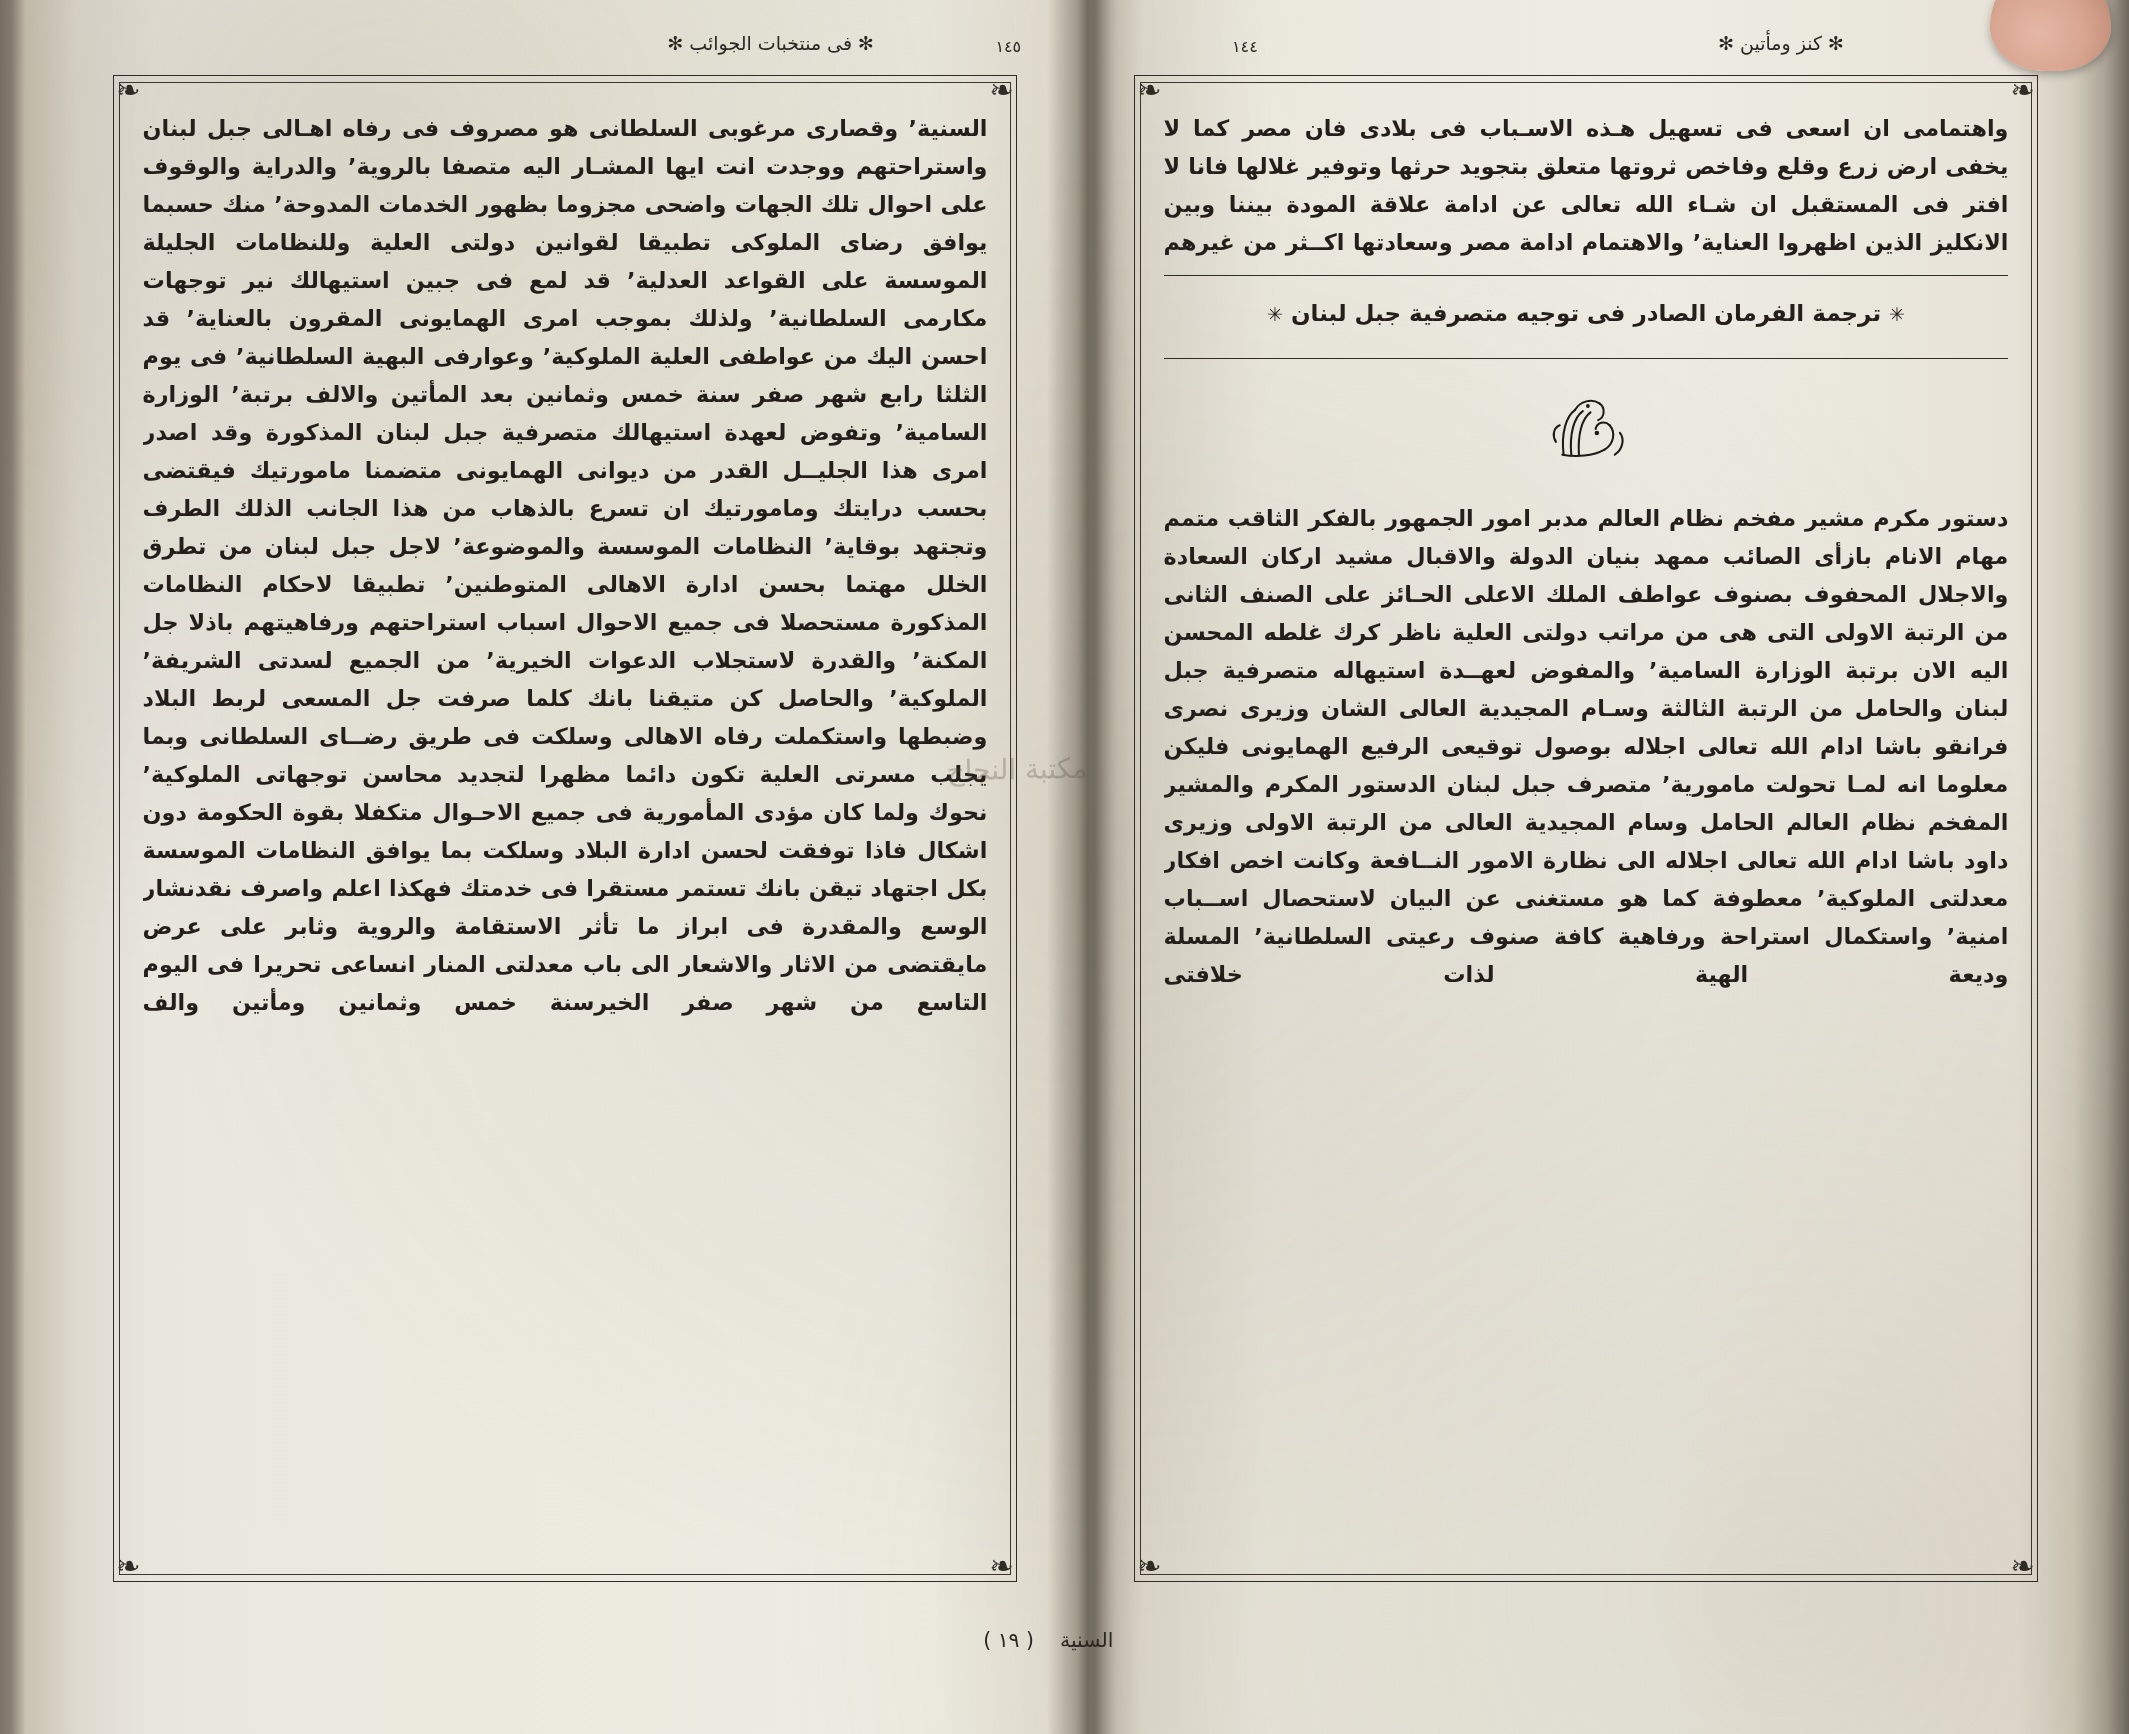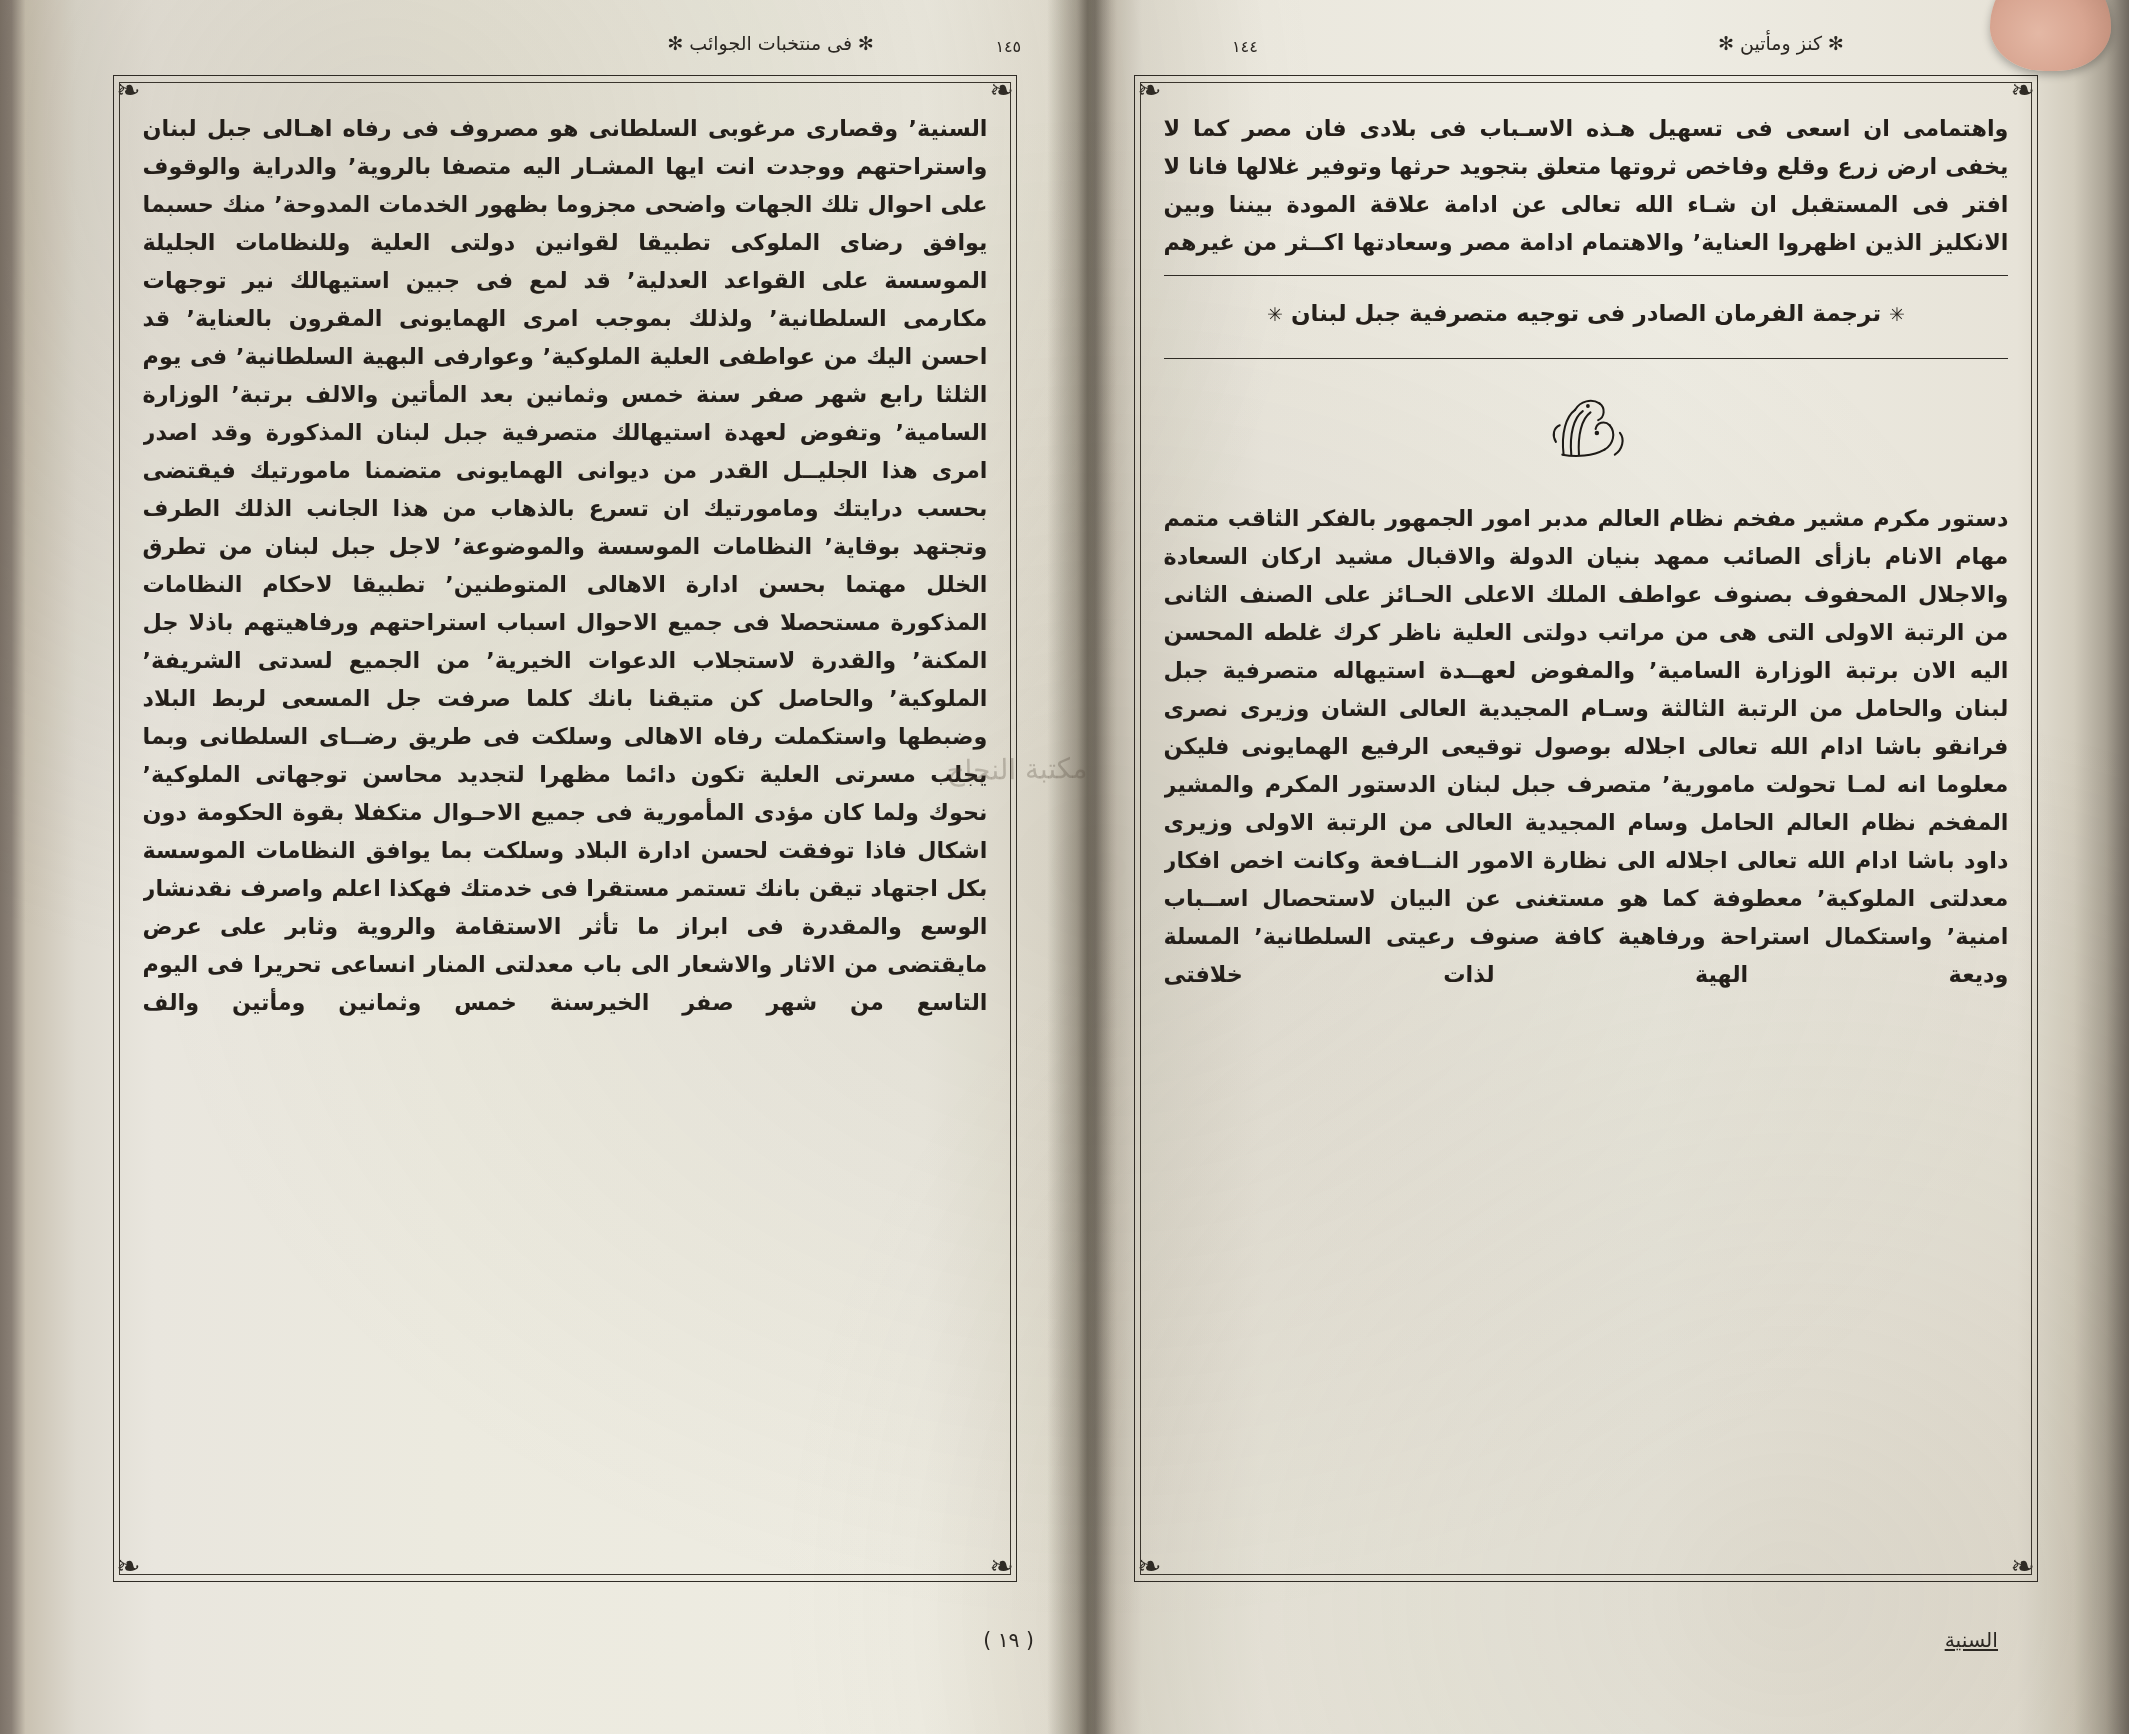--- a/index.html
+++ b/index.html
@@ -182,21 +182,21 @@
   
   .footer {
     position: absolute;
     bottom: 83px;
     width: 100%;
     text-align: right;
     direction: rtl;
     font-size: 20.4px;
     color: #2b2722;
   }
-  #page-right .footer { text-align: right; padding-right: 57px; text-decoration: underline; }
+  #page-right .footer { text-align: left; padding-right: 57px; }
 
   .catch { font-size: 20.4px; }
 </style>
 </head>
 <body>
 
 <div id="book">
 
   <div id="gutter"></div>
   <div id="thumb"></div>

